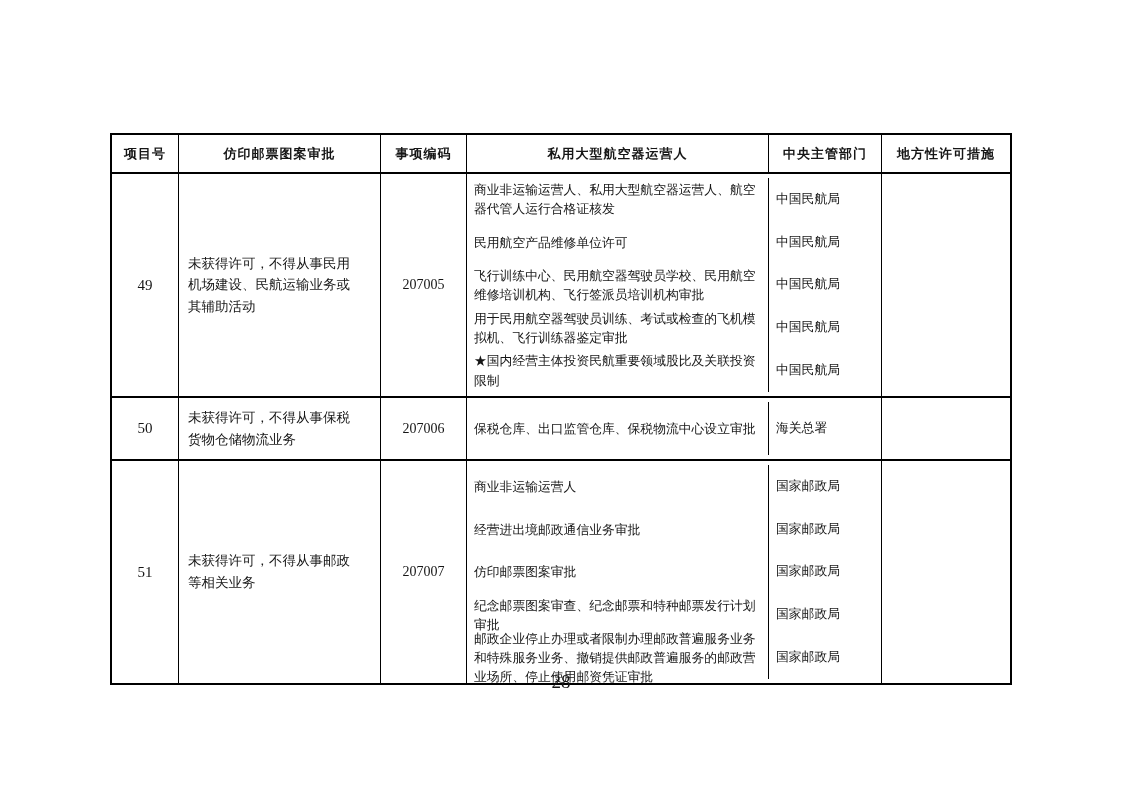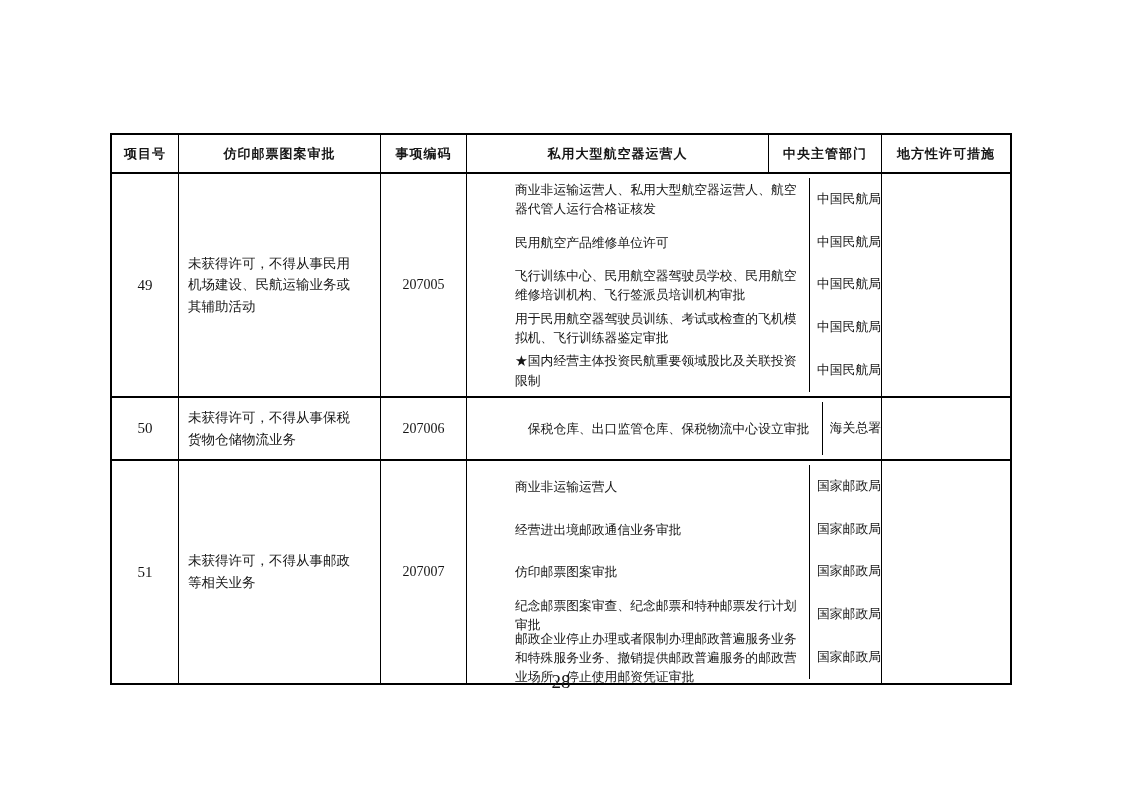--- a/index.html
+++ b/index.html
@@ -56,21 +56,20 @@
   .c1 { justify-content: center; font-size: 15px; font-family: "Liberation Serif", serif; }
   .c2 { padding: 0 20px 0 9px; font-size: 13.5px; line-height: 1.6; }
   .c3 { justify-content: center; font-size: 14px; font-family: "Liberation Serif", serif; }
   .c45 {
     grid-column: 4 / 6;
     border-right: 1.5px solid #000;
     box-sizing: border-box;
     display: flex;
     flex-direction: column;
     padding: 4px 0;
-    align-items: flex-end;
   }
   .sub { flex: 1; display: flex; min-height: 0; }
   .sub-m {
     width: 302px;
     box-sizing: border-box;
     border-right: 1.5px solid #000;
     display: flex;
     align-items: center;
     padding: 2px 6px 2px 7px;
     font-size: 12.8px;

